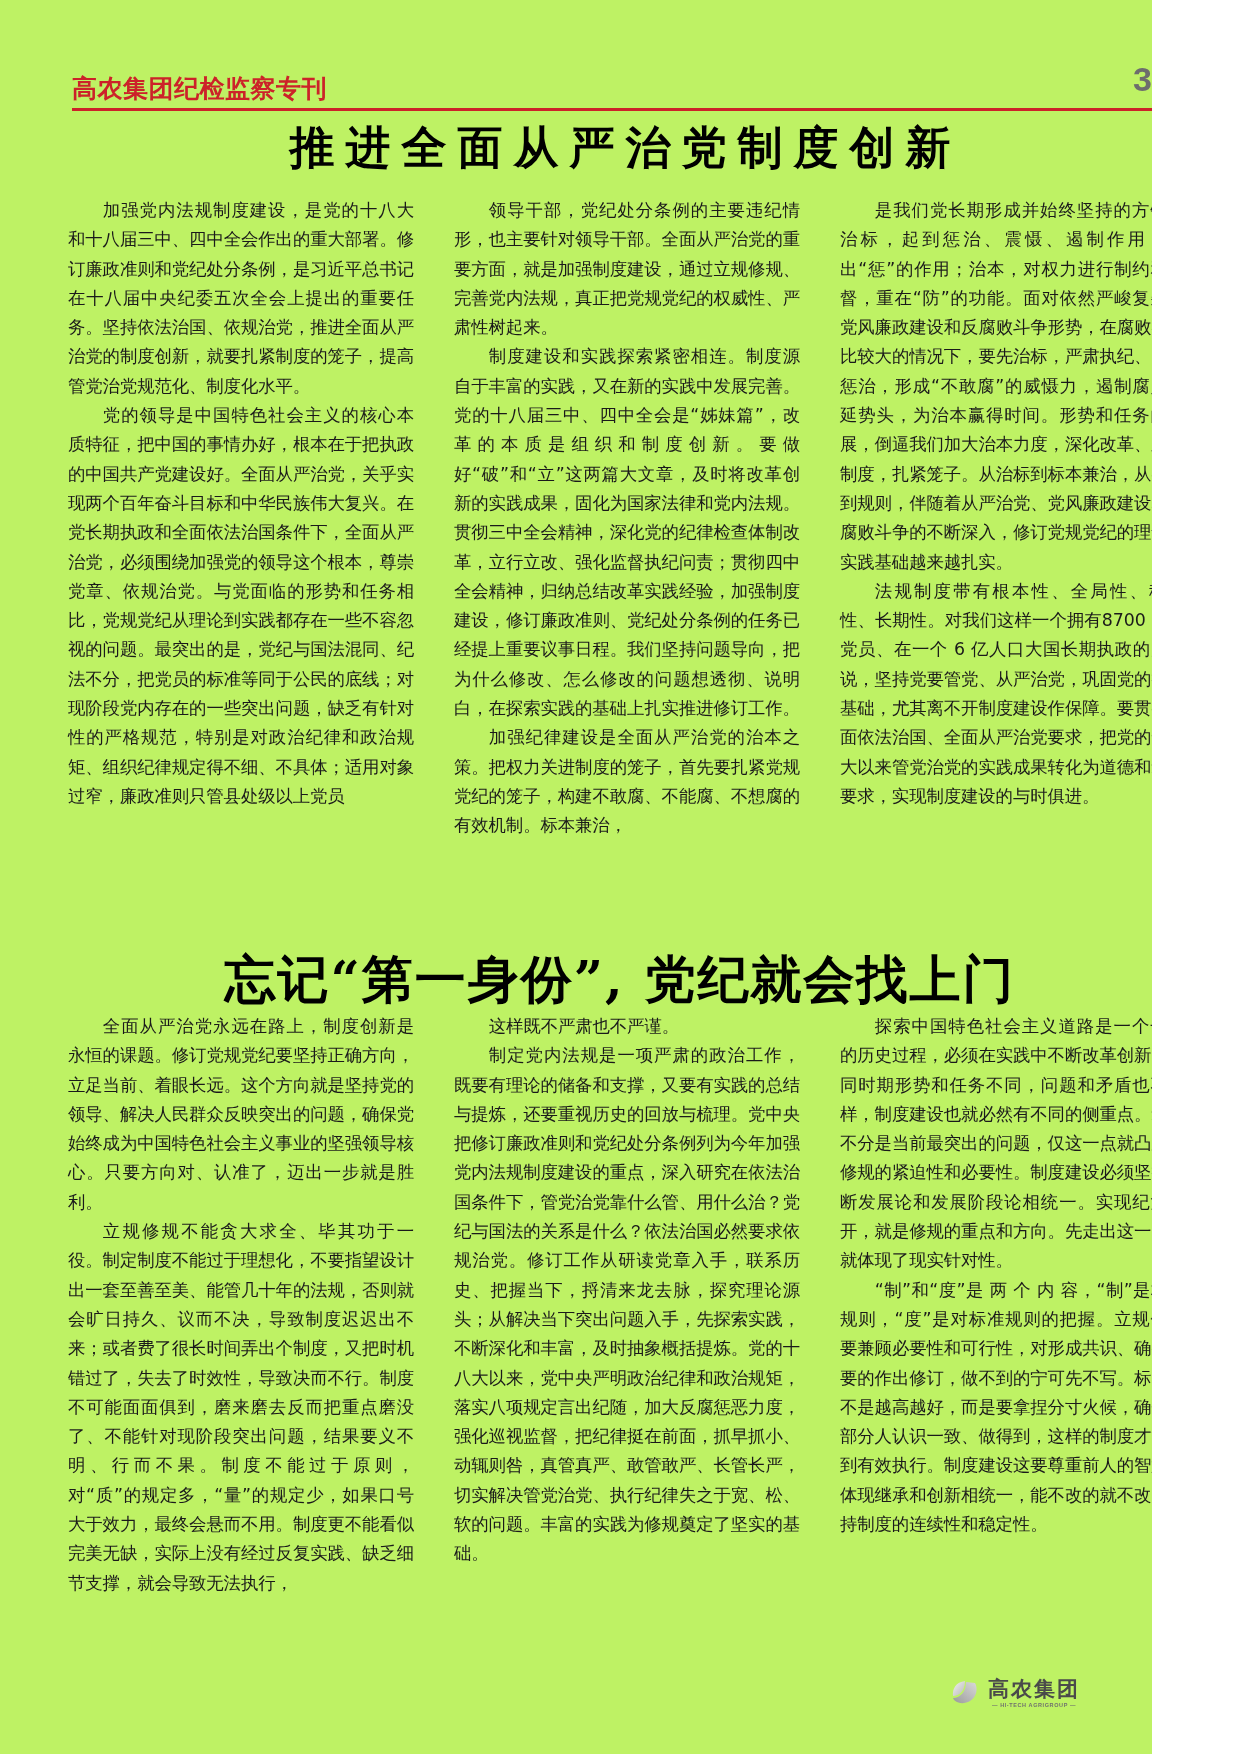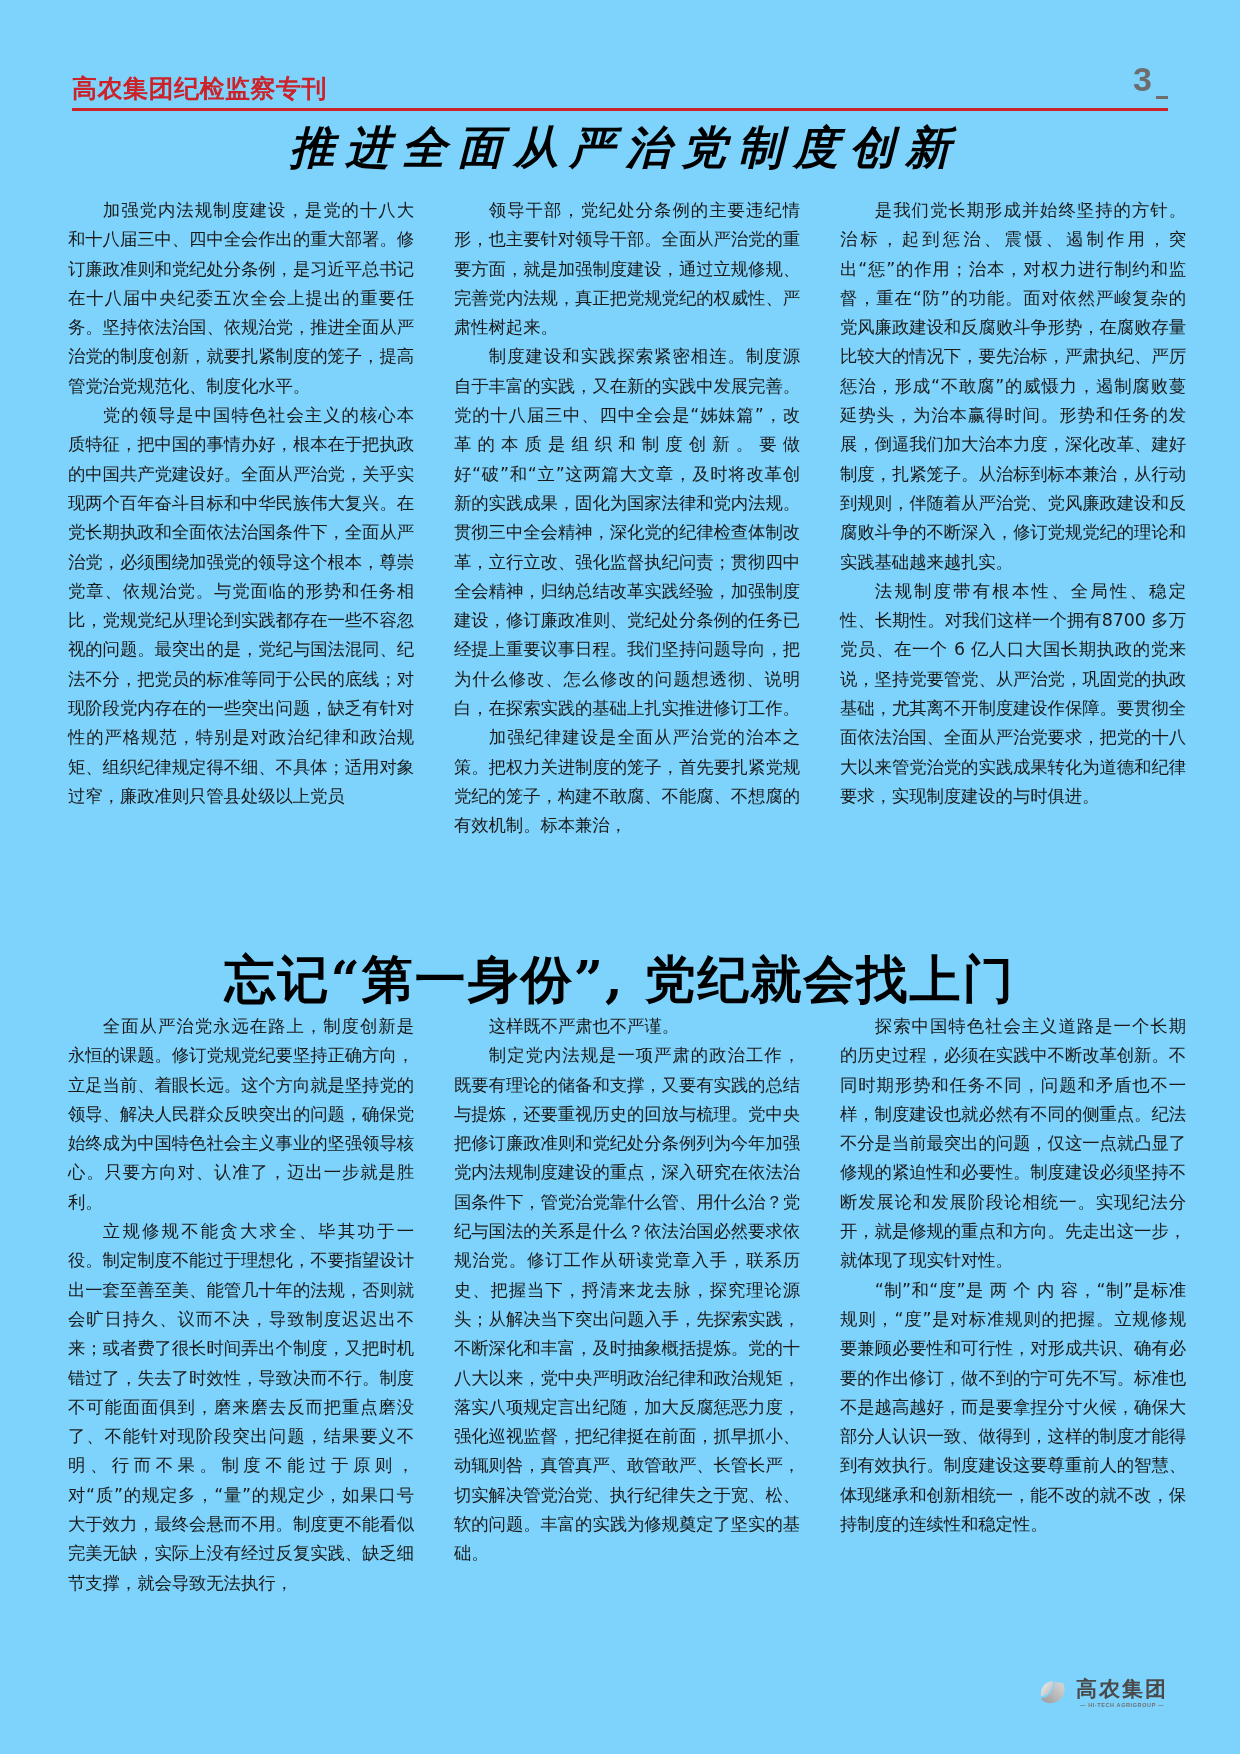--- a/index.html
+++ b/index.html
@@ -2,23 +2,23 @@
 <html><head>
 <meta charset="utf-8">
 <style>
   html, body {
     margin: 0;
     padding: 0;
     background: #ffffff;
   }
   .page {
     position: relative;
-    width: 1240px;
+    width: 1152px;
     height: 1754px;
-    background: #7dd3fc;
+    background: #bef264;
     box-sizing: border-box;
     font-family: "Liberation Serif", "DejaVu Serif", serif;
     overflow: hidden;
     padding-left: 10px;
   }
 
   
   .masthead {
     position: absolute;
     left: 72px;
@@ -70,21 +70,20 @@
     left: 72px;
     width: 1096px;
     text-align: center;
     font-family: "DejaVu Sans", "Liberation Sans", sans-serif;
     font-weight: bold;
     font-size: 45px;
     color: #000000;
     letter-spacing: 11px;
     text-indent: 11px;
     line-height: 1.2;
-    font-style: italic;
   }
   .headline-song {
     position: absolute;
     left: 72px;
     width: 1096px;
     text-align: center;
     font-family: "DejaVu Serif", "Liberation Serif", serif;
     font-weight: bold;
     font-size: 51px;
     color: #000000;

